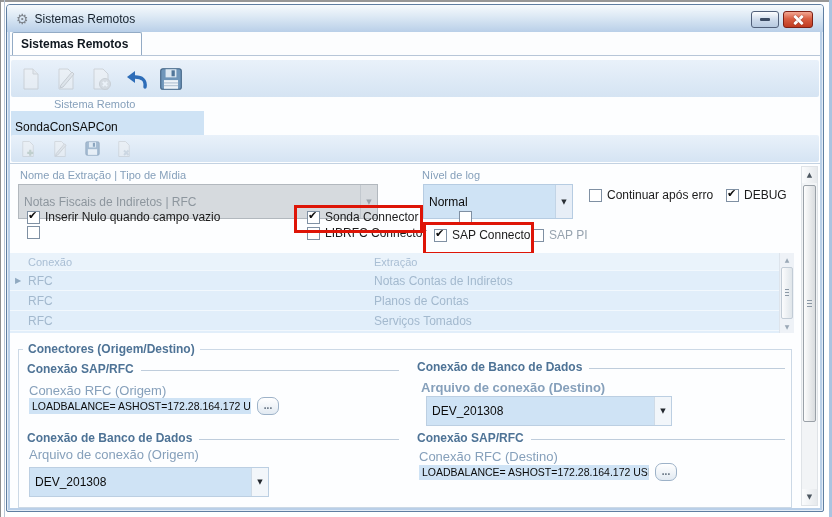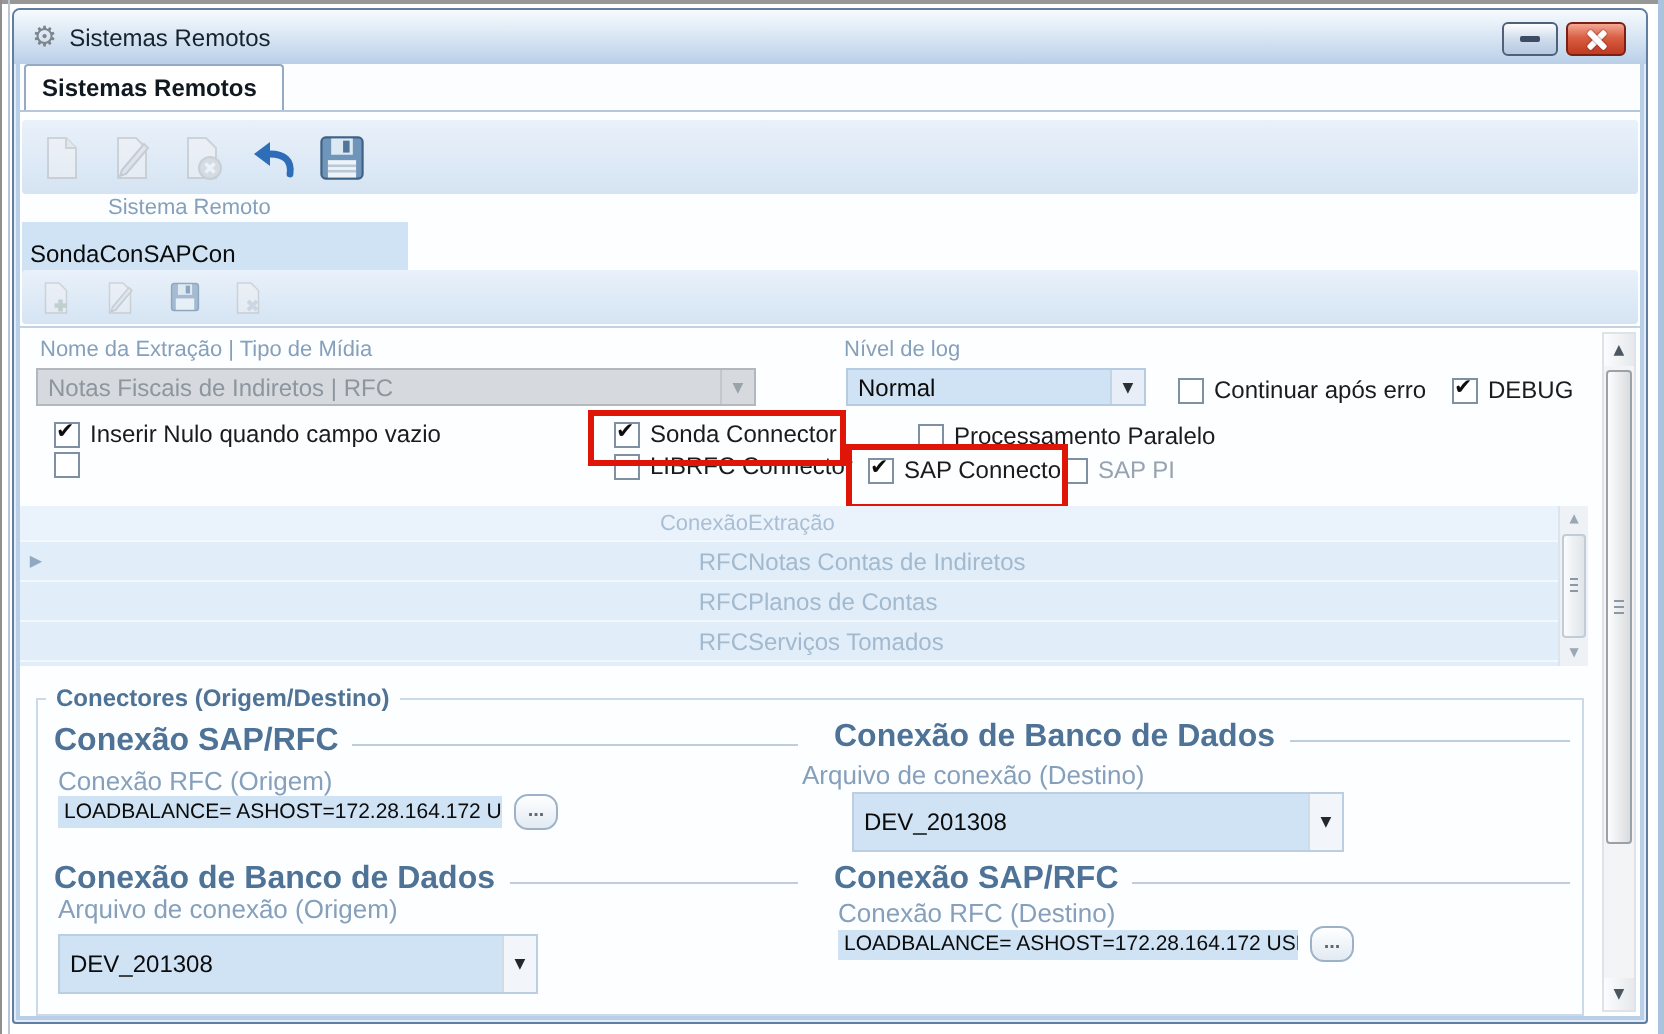--- a/index.html
+++ b/index.html
@@ -46,21 +46,21 @@
   .dim2{opacity:.6;}
 
   .lbl{position:absolute;font-size:11px;color:#86a0bb;white-space:nowrap;}
   .field{position:absolute;background:#cfe3f5;color:#0b0b0b;font-size:12px;display:flex;align-items:center;padding:0 4px;box-sizing:border-box;white-space:nowrap;overflow:hidden;}
   .sys-label{left:4px;top:66px;margin-left:40px;}
   .sys-value{left:1px;top:79px;width:193px;height:32px;}
 
   
   .detail{position:absolute;left:0;right:0;top:131px;bottom:0;background:#fdfeff;border-top:1px solid #c3d2e2;padding-left:42px;}
 
-  .combo{position:absolute;display:flex;box-sizing:border-box;height:19px;}
+  .combo{position:absolute;display:flex;box-sizing:border-box;height:35px;}
   .combo .ctext{flex:1;display:flex;align-items:center;padding:0 5px;font-size:12px;white-space:nowrap;overflow:hidden;}
   .combo .carrow{width:16px;display:flex;align-items:center;justify-content:center;flex:none;
                  font-family:"DejaVu Sans",sans-serif;font-size:7px;}
   .combo.enabled{border:1px solid #b6cce2;}
   .combo.enabled .ctext{background:#cfe3f5;color:#0b0b0b;}
   .combo.enabled .carrow{background:#e7eef7;border-left:1px solid #c2d4e6;color:#2a2f35;}
   .combo.disabled{border:1px solid #b2b8be;}
   .combo.disabled .ctext{background:#d6dade;color:#8d969e;}
   .combo.disabled .carrow{background:#d6dade;color:#9aa2aa;border-left:1px solid #c2c8ce;}
 
@@ -69,34 +69,34 @@
   .cb .mark{position:absolute;left:0px;top:-3px;font-family:"DejaVu Sans",sans-serif;font-size:11px;color:#0d0d0d;line-height:1.2;}
   .cb.dis{color:#97a3af;}
 
   .hl{position:absolute;border:3px solid #de1507;pointer-events:none;}
 
   
   .grid{position:absolute;left:0;top:89px;width:784px;height:80px;background:#e1eefa;font-size:12px;color:#a3b9ce;}
   .grow{display:flex;align-items:center;height:20px;border-bottom:1px solid #f2f8fd;box-sizing:border-box;}
   .ghead-row{height:18px;background:#eaf3fb;font-size:11px;color:#a9bed4;}
   .ind{width:16px;flex:none;display:flex;align-items:center;justify-content:center;font-family:"DejaVu Sans",sans-serif;font-size:8px;color:#90a9c0;}
-  .gc1{width:346px;flex:none;padding-left:2px;white-space:nowrap;overflow:hidden;text-align:right;}
+  .gc1{width:346px;flex:none;padding-left:2px;white-space:nowrap;overflow:hidden;}
   .gc2{flex:1;white-space:nowrap;overflow:hidden;}
   .gscroll{position:absolute;right:0;top:0;width:15px;height:80px;background:#eef2f7;border-left:1px solid #dde4ec;box-sizing:border-box;}
   .gs-up,.gs-dn{position:absolute;left:0;width:100%;height:13px;display:flex;align-items:center;justify-content:center;
                 font-family:"DejaVu Sans",sans-serif;font-size:6px;color:#9aa8b6;}
   .gs-up{top:0;} .gs-dn{bottom:0;}
   .gs-thumb{position:absolute;left:1px;right:1px;top:14px;bottom:14px;background:linear-gradient(90deg,#fbfcfd,#dfe5ea);border:1px solid #c2ccd6;border-radius:2px;}
   .grip{position:absolute;left:3px;right:3px;top:50%;height:7px;margin-top:-4px;
         background:repeating-linear-gradient(#8b98a5 0 1px,transparent 1px 3px);}
 
   
   .group{position:absolute;left:8px;top:185px;width:774px;height:159px;border:1px solid #ccd9e6;box-sizing:border-box;}
   .group-title{position:absolute;left:4px;top:-8px;background:#fdfeff;padding:0 5px;font-size:12px;font-weight:bold;color:#4e7396;white-space:nowrap;}
-  .ghead{position:absolute;display:flex;align-items:center;font-weight:bold;color:#4e7396;font-size:16px;white-space:nowrap;}
+  .ghead{position:absolute;display:flex;align-items:center;font-weight:bold;color:#4e7396;font-size:12px;white-space:nowrap;}
   .ghead .line{flex:1;height:1px;background:#bfcddc;margin-left:7px;margin-top:3px;}
   .slabel{position:absolute;font-size:13px;color:#86a0bb;white-space:nowrap;}
   .ffield{background:#cfe3f5;color:#0b0b0b;display:flex;align-items:center;padding:0 3px;box-sizing:border-box;white-space:nowrap;overflow:hidden;}
   .frow{position:absolute;display:flex;align-items:center;gap:6px;}
   .ellipsis-btn{width:22px;height:18px;border:1px solid #9db2c8;border-radius:7px;background:linear-gradient(#ffffff,#e2eaf2);
                 display:flex;align-items:center;justify-content:center;font-size:10px;font-weight:bold;color:#5c6b7a;line-height:0;box-sizing:border-box;}
   .mini-combo{display:flex;box-sizing:border-box;height:30px;border:1px solid #bccfe2;}
   .mini-combo .ctext{flex:1;background:#cfe3f5;color:#0b0b0b;font-size:12px;display:flex;align-items:center;padding:0 5px;white-space:nowrap;overflow:hidden;}
   .mini-combo .carrow{width:16px;background:#f2f6fa;border-left:1px solid #cfdbe7;display:flex;align-items:center;justify-content:center;
                       font-family:"DejaVu Sans",sans-serif;font-size:7px;color:#23282e;flex:none;}
@@ -242,21 +242,20 @@
           <span>Inserir Nulo quando campo vazio</span>
         </div>
         <div class="cb" style="left:297px;top:46px;">
           <span class="box">
               <span class="mark">✔</span>
             </span>
           <span>Sonda Connector</span>
         </div>
         <div class="cb" style="left:449px;top:47px;">
           <span class="box"></span>
-          <span>Processamento Paralelo</span>
         </div>
 
         <div class="cb dis" style="left:17px;top:62px;">
           <span class="box"></span>
         </div>
         <div class="cb" style="left:297px;top:62px;">
           <span class="box"></span>
           <span>LIBRFC Connector</span>
         </div>
         <div class="cb" style="left:424px;top:64px;">
@@ -315,21 +314,21 @@
           <div class="slabel" style="left:10px;top:33px;">Conexão RFC (Origem)</div>
           <div class="frow" style="left:10px;top:47px;">
             <div class="ffield" style="width:222px;height:16px;font-size:10.5px;">LOADBALANCE= ASHOST=172.28.164.172 USE</div>
             <div class="ellipsis-btn">...</div>
           </div>
 
           <div class="ghead" style="left:398px;top:10px;width:368px;">
             <span>Conexão de Banco de Dados</span>
               <span class="line"></span>
           </div>
-          <div class="slabel" style="left:382px;top:30px;">Arquivo de conexão (Destino)</div>
+          <div class="slabel" style="left:402px;top:30px;font-weight:bold;">Arquivo de conexão (Destino)</div>
           <div class="mini-combo" style="position:absolute;left:407px;top:46px;width:246px;">
             <div class="ctext">DEV_201308</div>
             <div class="carrow">▼</div>
           </div>
 
           <div class="ghead" style="left:8px;top:81px;width:372px;">
             <span>Conexão de Banco de Dados</span>
               <span class="line"></span>
           </div>
           <div class="slabel" style="left:10px;top:97px;">Arquivo de conexão (Origem)</div>

